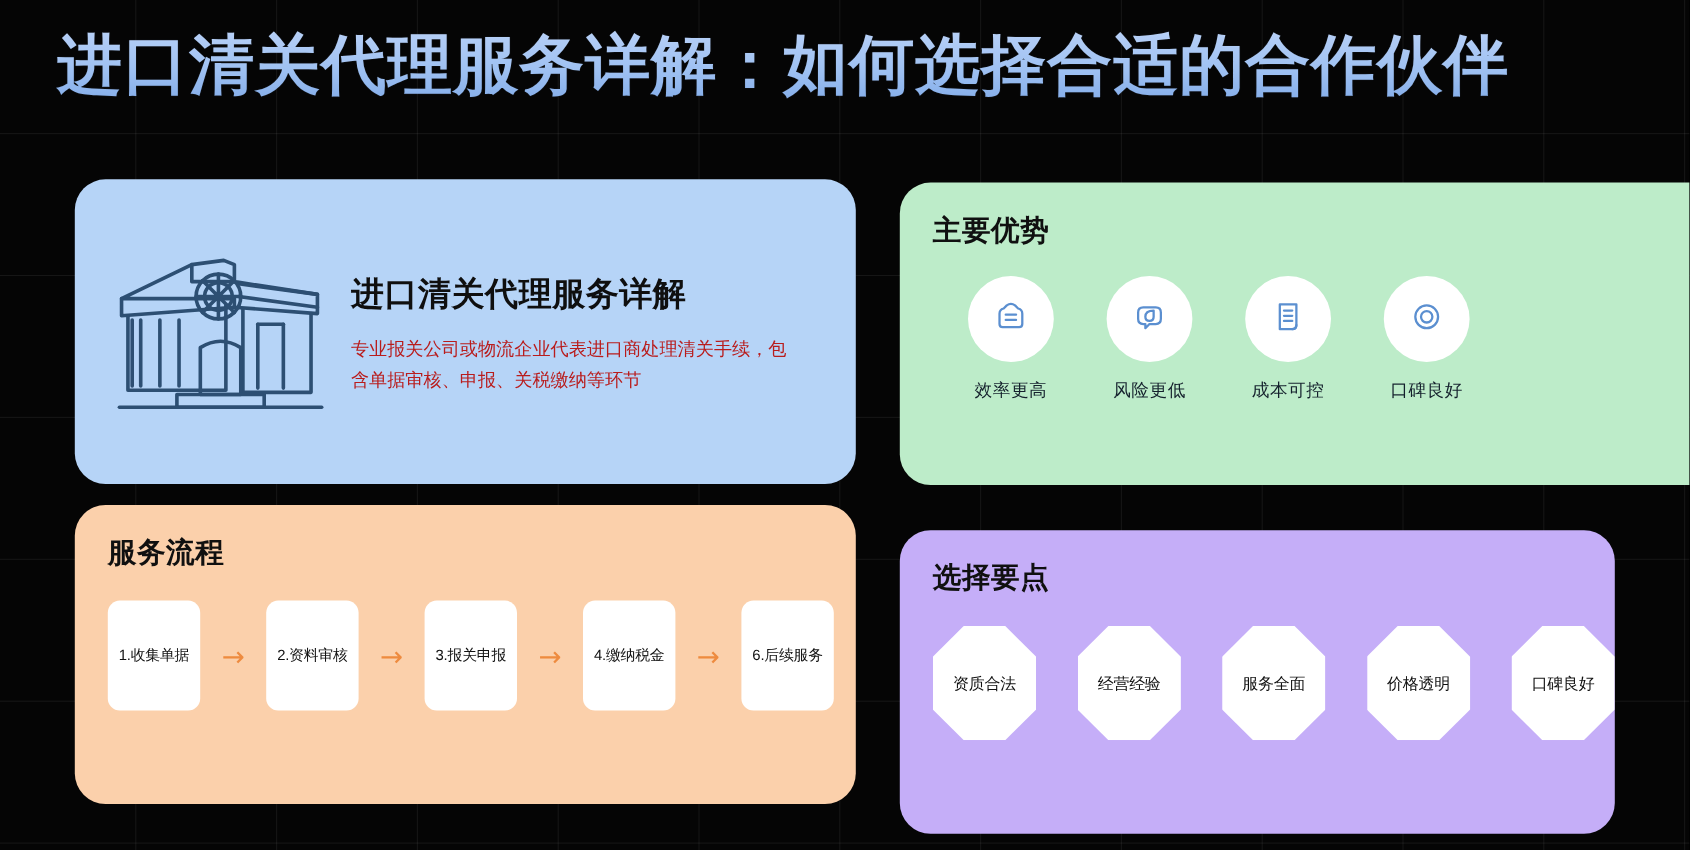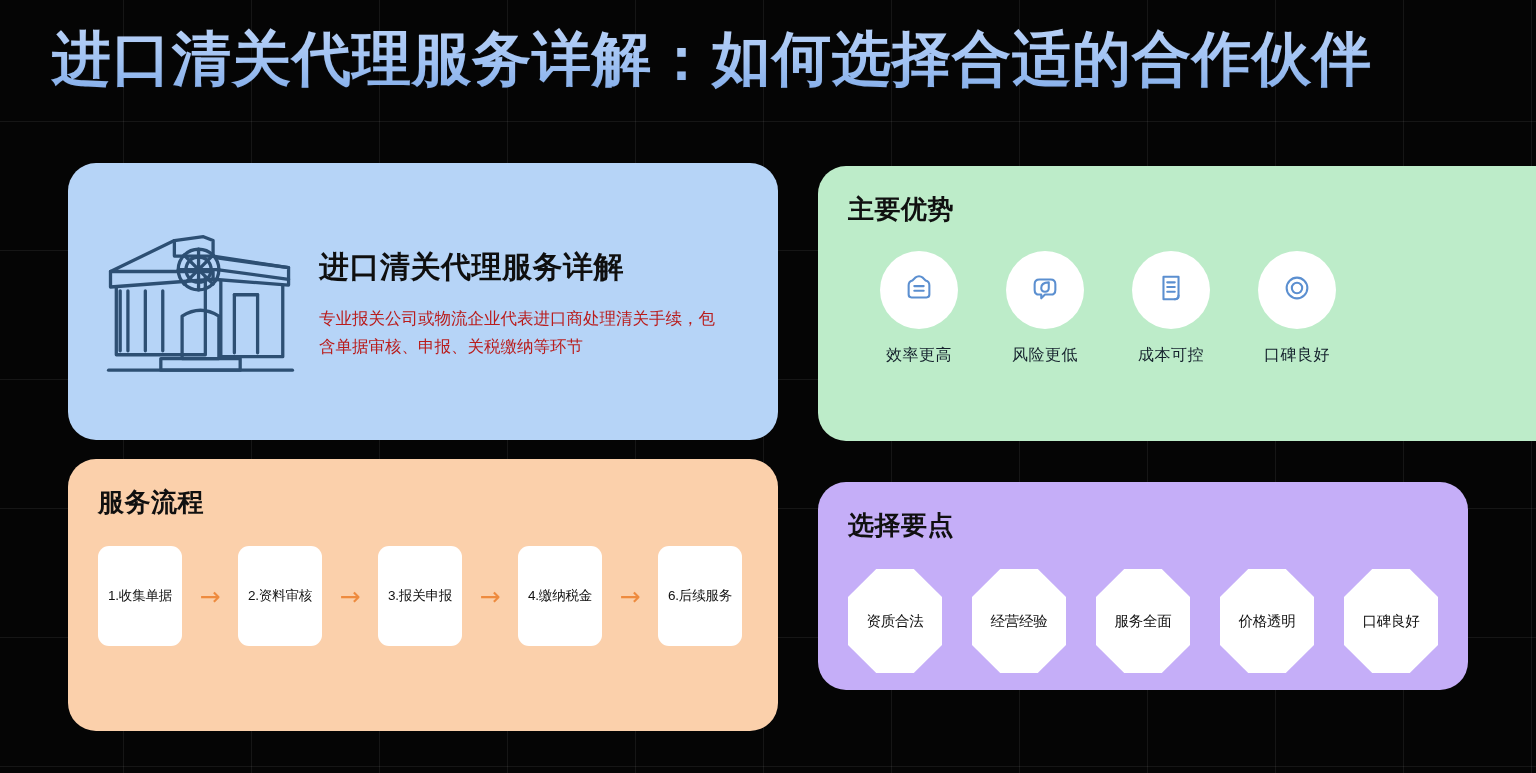--- a/index.html
+++ b/index.html
@@ -134,21 +134,21 @@
     top: 459px;
     width: 710px;
     height: 272px;
     background: #fbd0ab;
     padding: 26px 0 0 30px;
   }
   #process-steps {
     display: flex;
     align-items: center;
     margin-top: 26px;
-    padding-right: 36px;
+    padding-right: 20px;
   }
   .step-box {
     width: 84px;
     height: 100px;
     background: #ffffff;
     border-radius: 11px;
     display: flex;
     align-items: center;
     justify-content: center;
     text-align: center;
@@ -168,30 +168,29 @@
     font-size: 25px;
     line-height: 1;
     font-family: "DejaVu Sans", sans-serif;
   }
 
   
   #card-selection {
     left: 818px;
     top: 482px;
     width: 650px;
-    height: 208px;
+    height: 276px;
     background: #c5aef8;
     padding: 26px 0 0 30px;
   }
   #selection-items {
     display: flex;
     align-items: center;
     justify-content: space-between;
     margin-top: 26px;
-    padding-right: 30px;
   }
   .octagon {
     width: 94px;
     height: 104px;
     background: #ffffff;
     clip-path: polygon(30% 0%, 70% 0%, 100% 27%, 100% 73%, 70% 100%, 30% 100%, 0% 73%, 0% 27%);
     display: flex;
     align-items: center;
     justify-content: center;
     text-align: center;

